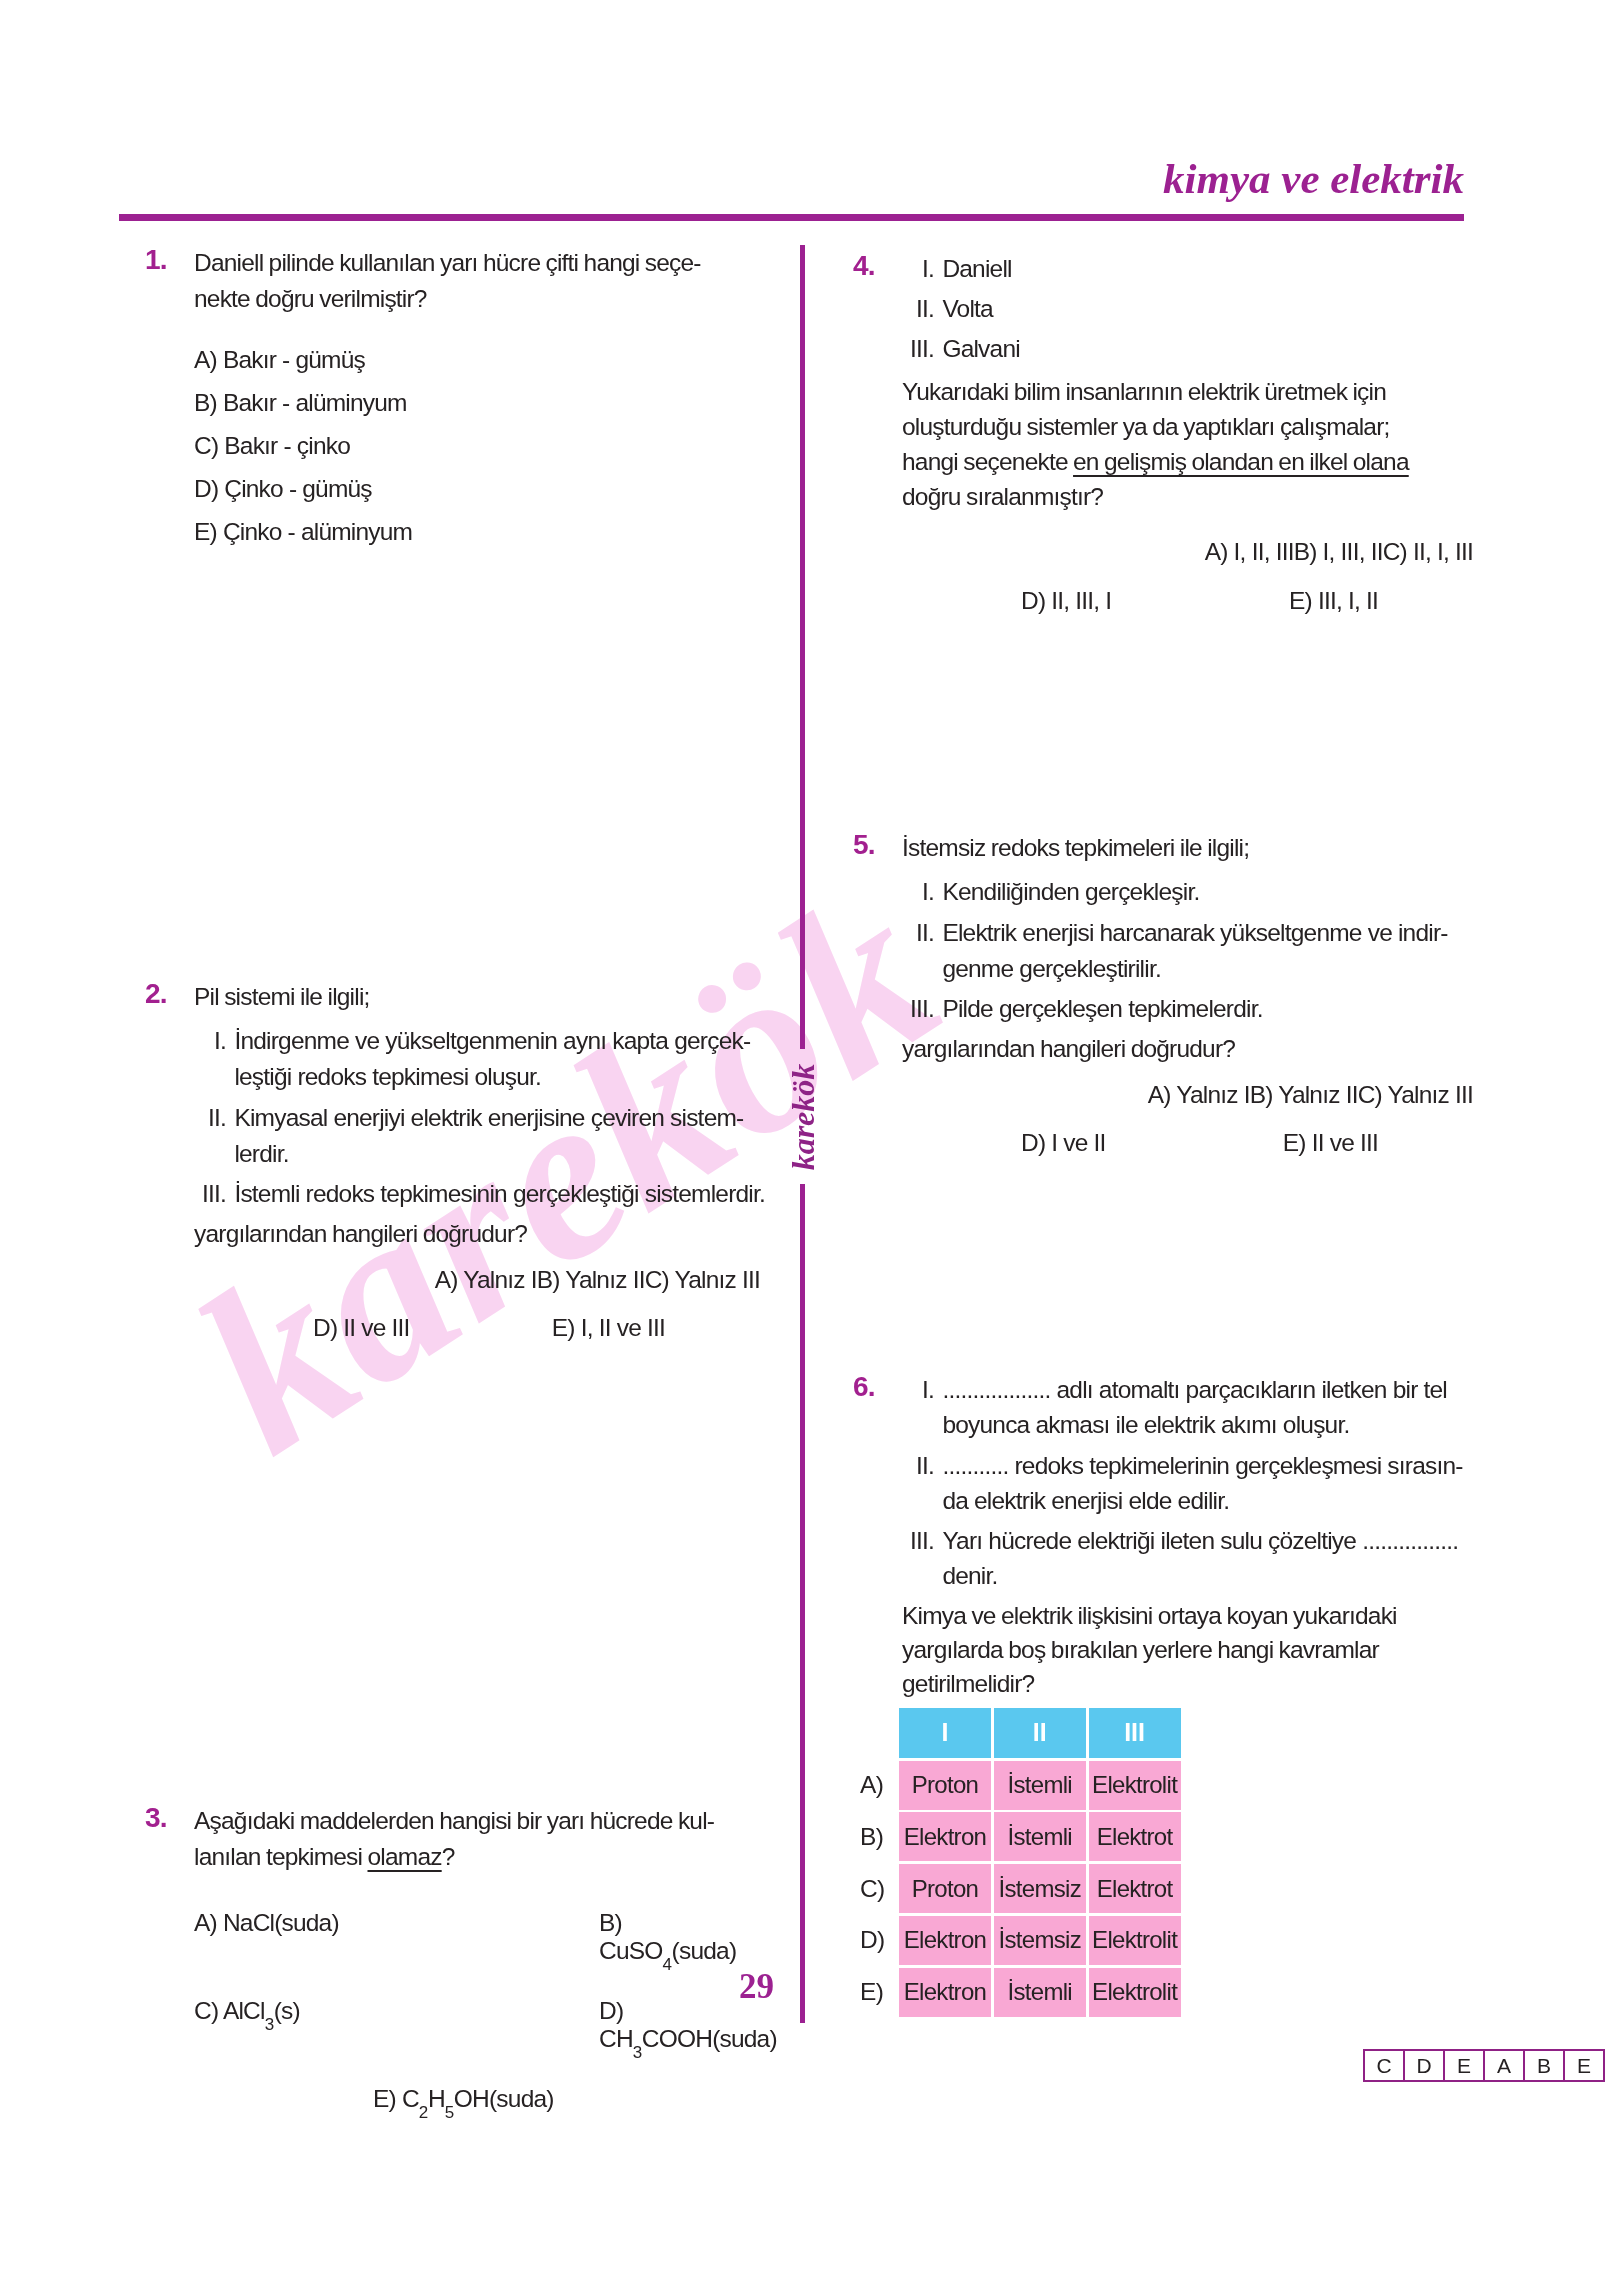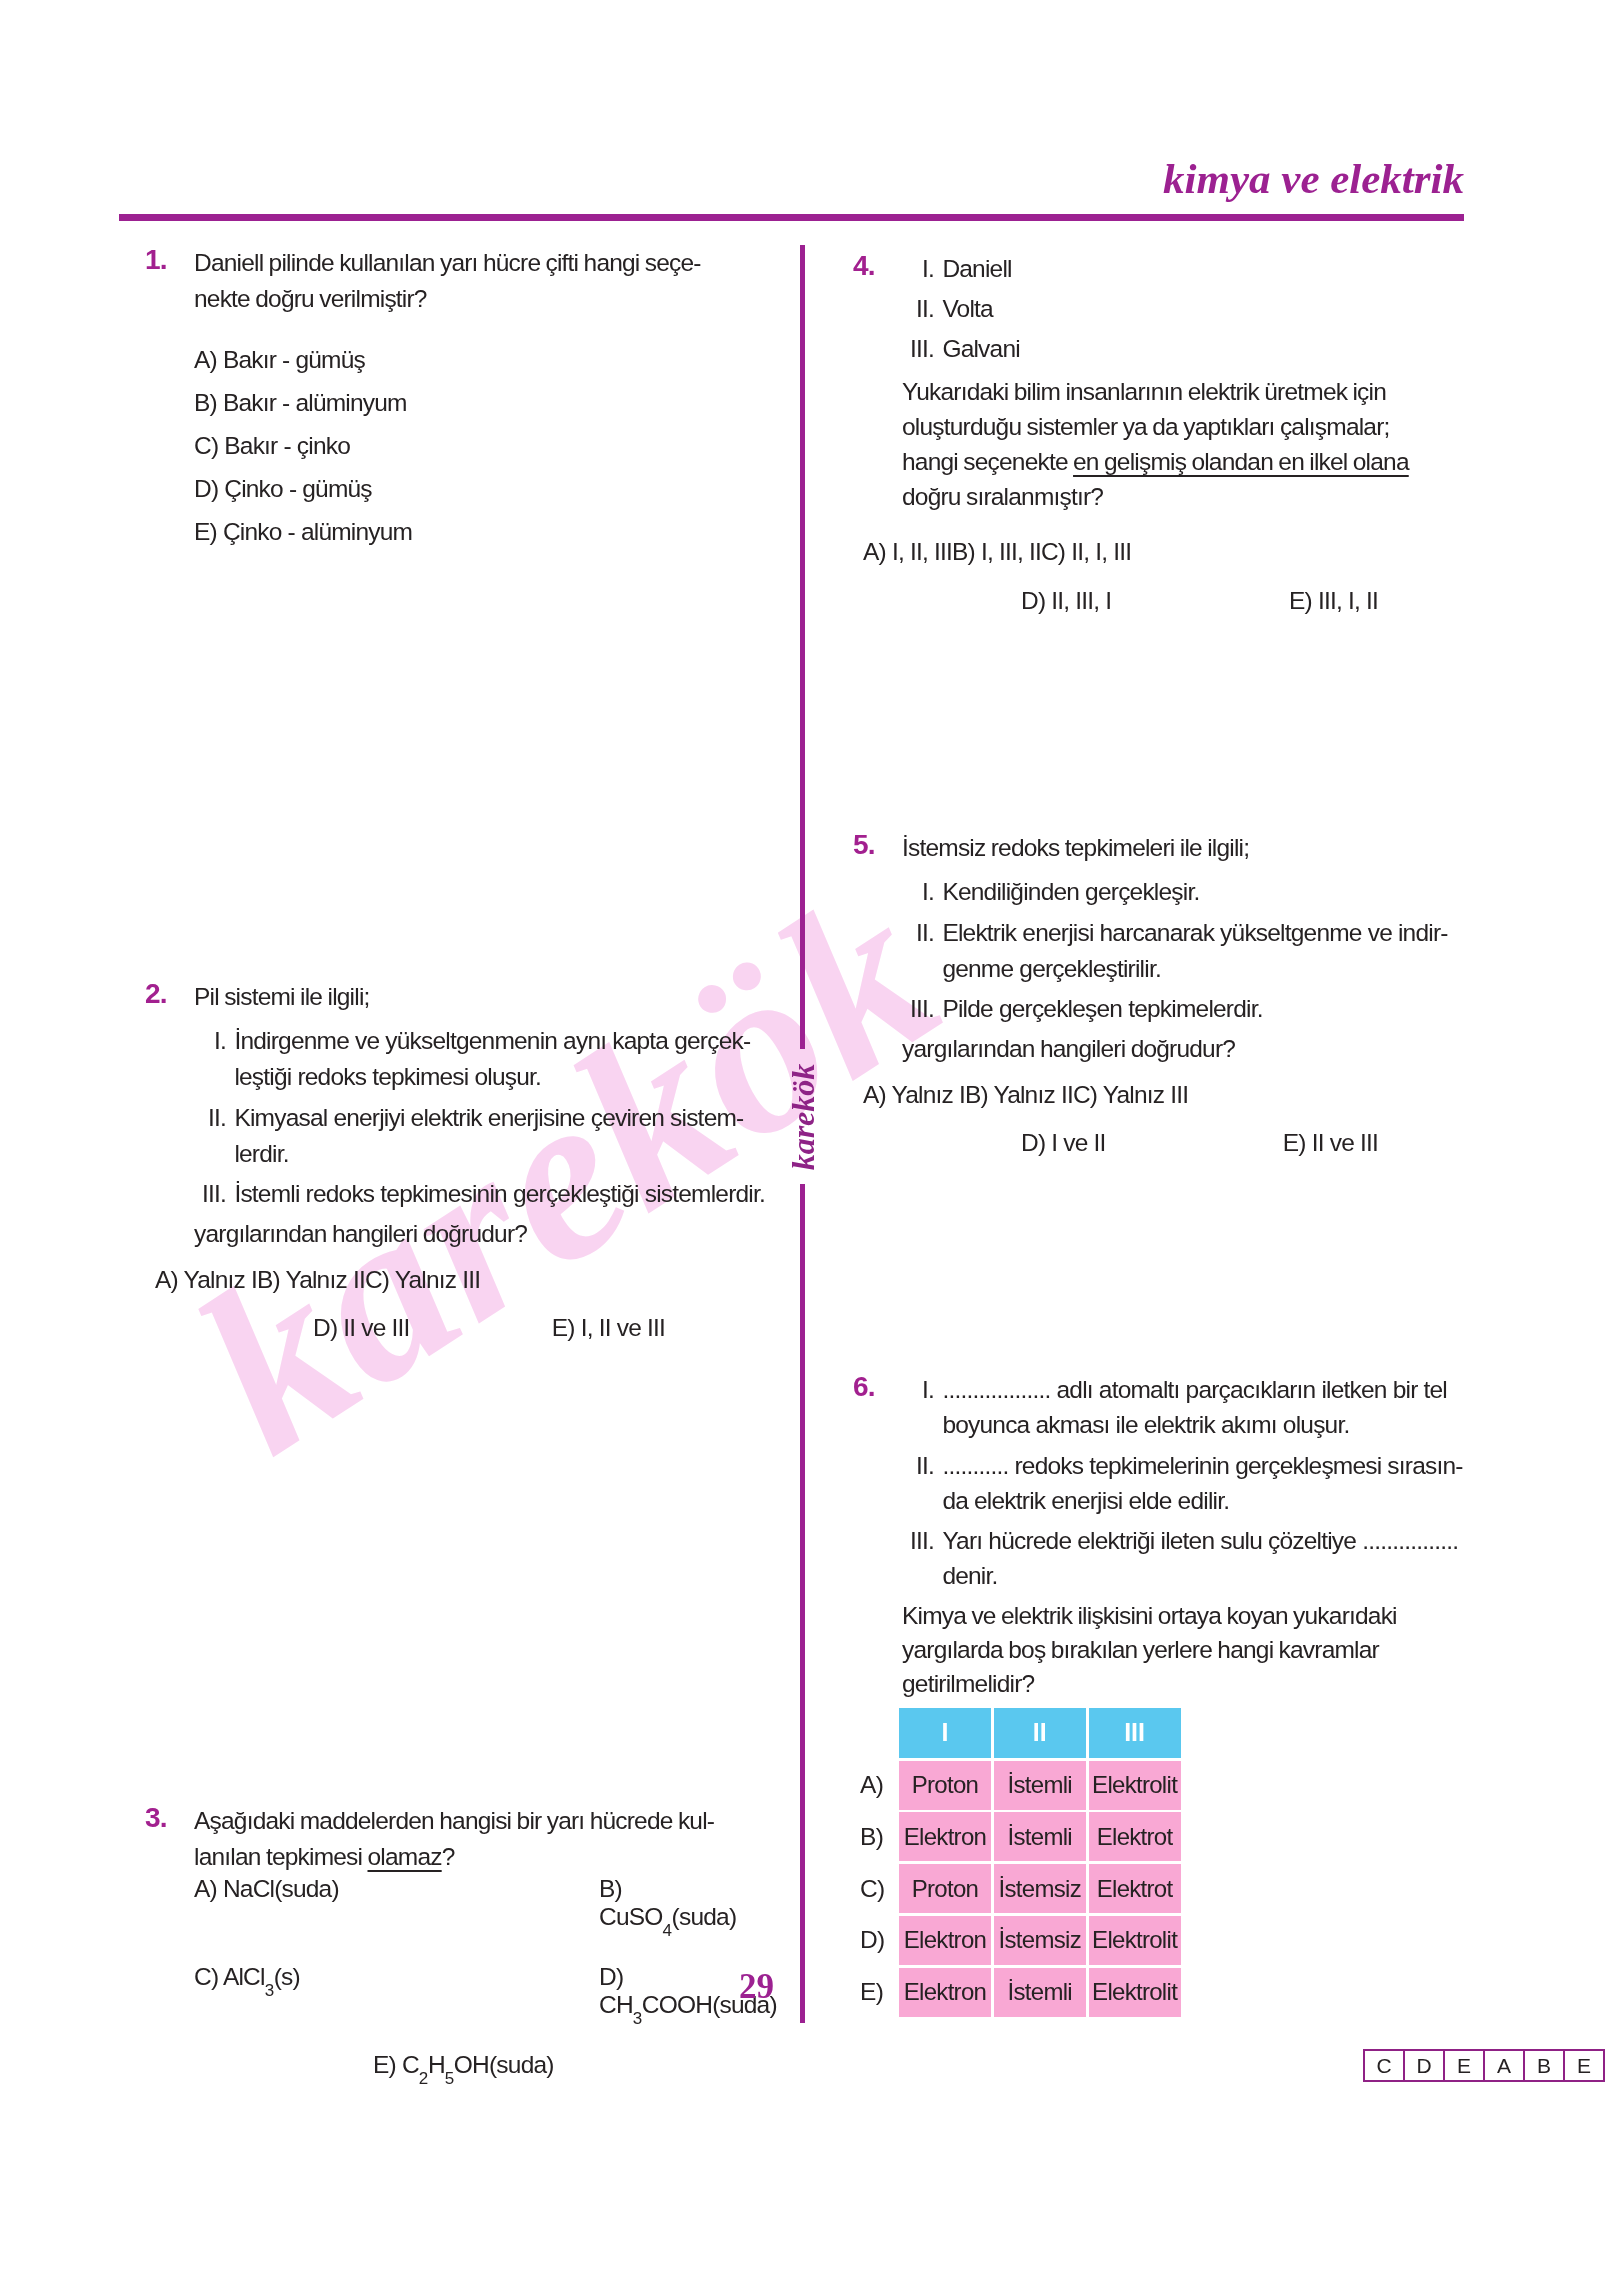--- a/index.html
+++ b/index.html
@@ -33,27 +33,27 @@
   .stem.tight{line-height:34px;}
   .items{margin-top:8.4px;font-size:24.5px;line-height:36px;letter-spacing:-0.8px;}
   .items.sp{line-height:35px;}
   .item{display:flex;margin-bottom:4.2px;}
   .item.g8{margin-bottom:5.6px;}
   .inum{flex:none;width:32px;text-align:right;margin-right:8.4px;}
   .ilines{flex:1;min-width:0;}
   .closing{margin-top:2.8px;}
   .optlist{margin-top:21px;font-size:24.5px;line-height:43px;letter-spacing:-0.8px;}
   .orow{display:flex;margin-left:-39px;font-size:24.5px;line-height:36px;letter-spacing:-0.8px;}
-  .spread{justify-content:flex-start;margin-top:9.8px;}
+  .spread{justify-content:flex-end;margin-top:9.8px;}
   .two{justify-content:space-between;margin-top:12.6px;padding-left:158px;padding-right:95px;}
   .q4r1{margin-top:19.6px;}
   .u{text-decoration:underline;text-decoration-thickness:2.1px;text-underline-offset:4.9px;}
   sub{font-size:17px;line-height:0;position:relative;top:5.6px;letter-spacing:-0.4px;}
   
-  .q3opts{font-size:24.5px;line-height:28px;letter-spacing:-0.8px;}
+  .q3opts{margin-top:34px;font-size:24.5px;line-height:28px;letter-spacing:-0.8px;}
   .q3row{display:flex;margin-bottom:32px;}
   .q3row .o1{flex:none;width:405px;}
   .q3erow{padding-left:179px;}
   
   .tbl{margin-top:7px;margin-left:-42px;}
   .trow{display:flex;margin-bottom:2.8px;}
   .tletter{flex:none;width:39px;display:flex;align-items:center;font-size:24.5px;letter-spacing:-0.7px;}
   .th{flex:none;width:92px;margin-right:2.8px;height:50px;background:#5ac8ef;color:#ffffff;
       display:flex;align-items:center;justify-content:center;font-size:25px;font-weight:600;}
   .td{flex:none;width:92px;margin-right:2.8px;height:49px;background:#f9a8d4;

